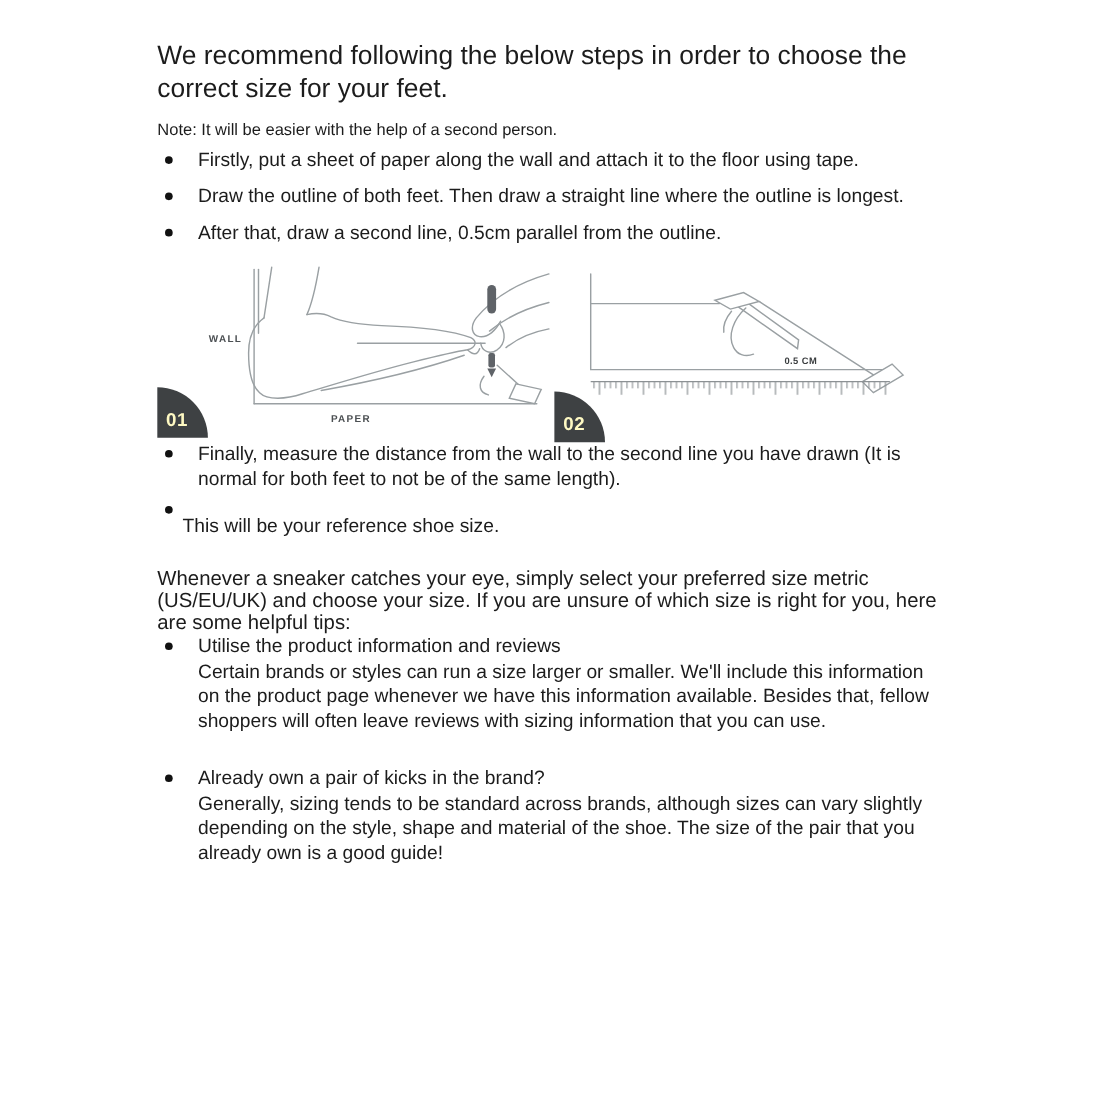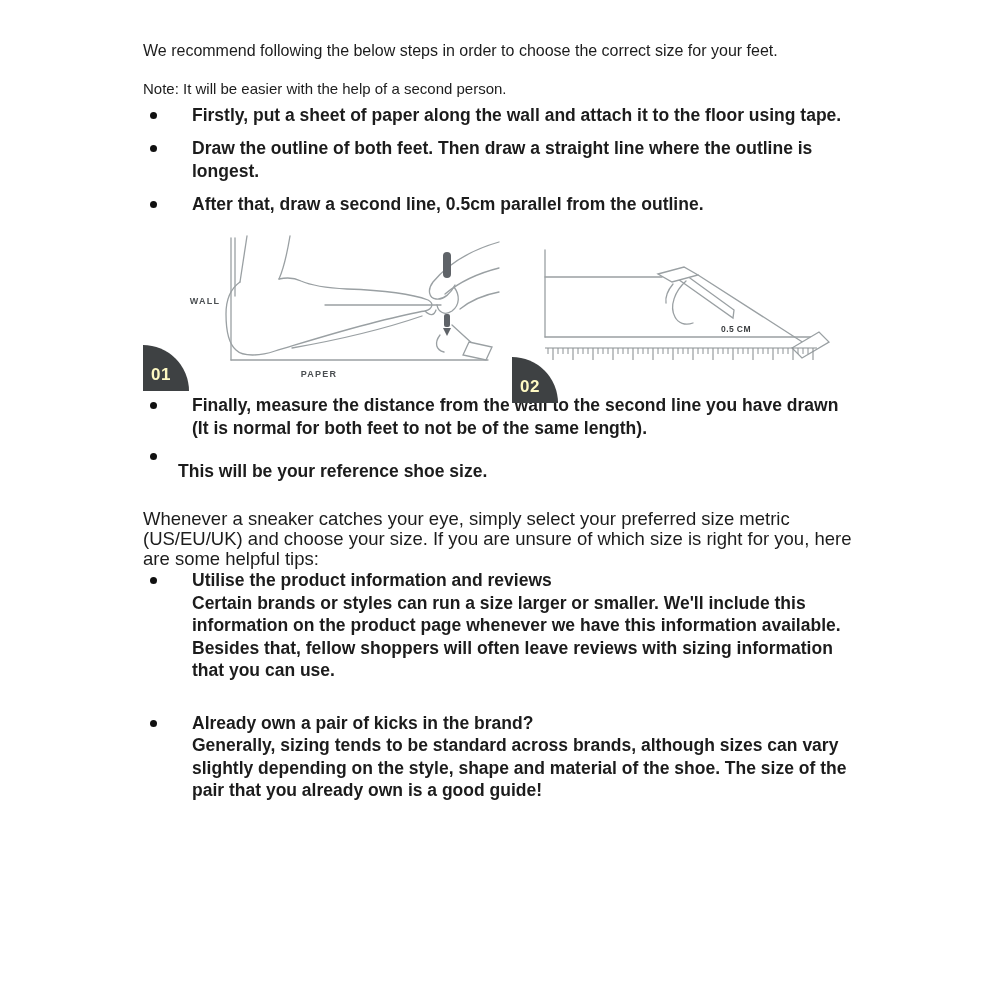--- a/index.html
+++ b/index.html
@@ -3,27 +3,27 @@
 <meta charset="utf-8">
 <style>
   html, body { margin:0; padding:0; }
   body {
     width:1000px; height:1000px; background:#ffffff;
     font-family:"Liberation Sans", sans-serif; color:#1c1c1c;
     overflow:hidden;
   }
   .page { padding:36px 138px 0 143px; box-sizing:border-box; }
 
-  .intro { font-size:16px; line-height:30px; max-width:690px; margin:0; }
+  .intro { font-size:24px; line-height:30px; max-width:690px; margin:0; }
   .note  { font-size:15px; line-height:30px; margin:8px 0 0 0; }
 
   ul.list { list-style:none; margin:0; padding:0; }
   ul.list li { display:flex; font-size:17.5px; line-height:23px; }
   .dot { flex:none; width:7px; height:7px; border-radius:50%; background:#111; margin:8px 0 0 7px; }
-  .txt { margin-left:35px; max-width:680px;font-weight:bold; }
+  .txt { margin-left:23px; max-width:680px; }
 
   .steps { margin-top:32px; }
   .steps li + li { margin-top:10px; }
   .w648 { max-width:648px; text-align:justify; }
   .w645 { max-width:645px; }
 
   .figures { display:flex; margin-top:16px; height:162px; }
   .fig { position:relative; height:162px; }
   .fig-1 { width:357px; }
   .fig-2 { width:362px; }
@@ -101,21 +101,21 @@
         </g>
         <polygon points="326,110 349,115 343,128 320,123" fill="#ffffff" stroke="#9aa0a3" stroke-width="1.3"></polygon>
         <text x="62" y="72" text-anchor="middle" class="fig-label">WALL</text>
         <text x="176" y="145" text-anchor="middle" class="fig-label">PAPER</text>
       </svg>
       <div class="badge">
         <span>01</span>
       </div>
     </figure>
 
-    <figure class="fig fig-2" style="margin:12px">
+    <figure class="fig fig-2" style="margin:4px">
       <svg width="362" height="162" viewBox="0 0 362 162">
         <defs>
           <pattern id="ruler-ticks" width="20" height="13" patternUnits="userSpaceOnUse">
             <line x1="1" y1="0" x2="1" y2="12" stroke="#8c9194" stroke-width="1.1"></line>
             <line x1="6" y1="0" x2="6" y2="6" stroke="#8c9194" stroke-width="1"></line>
             <line x1="11" y1="0" x2="11" y2="6" stroke="#8c9194" stroke-width="1"></line>
             <line x1="16" y1="0" x2="16" y2="6" stroke="#8c9194" stroke-width="1"></line>
           </pattern>
         </defs>
         <g stroke="#9aa0a3" stroke-width="1.3" fill="none" stroke-linecap="round">

